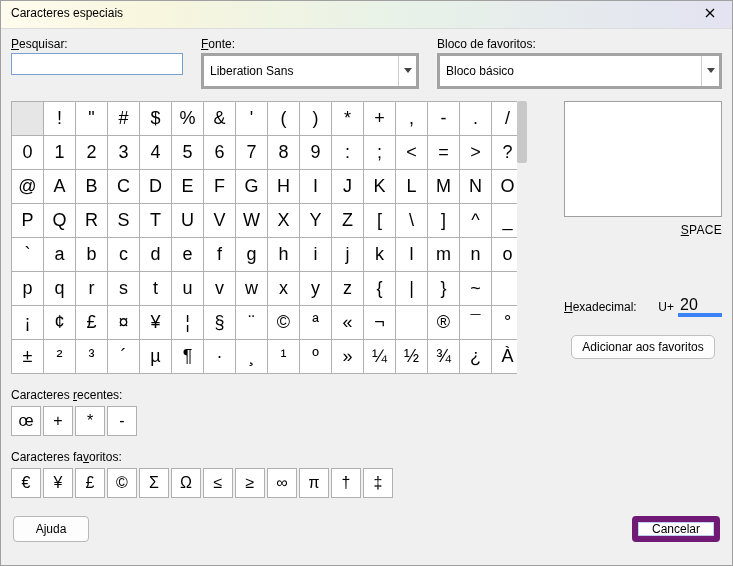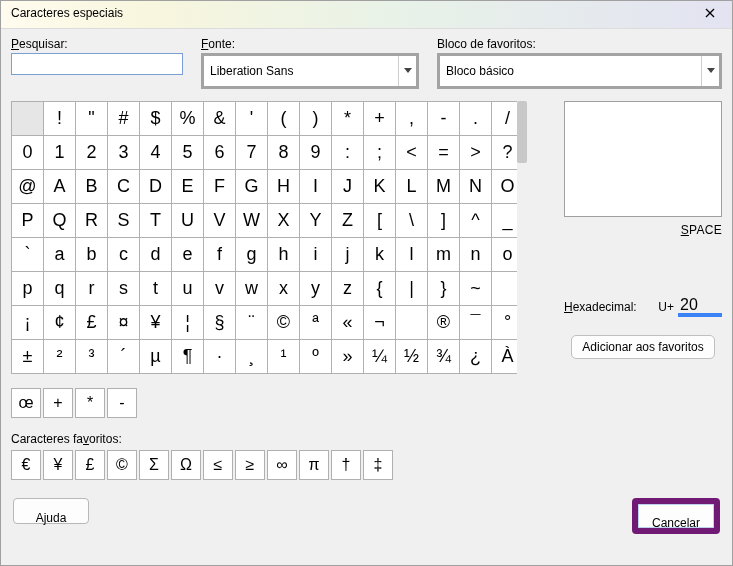--- a/index.html
+++ b/index.html
@@ -209,21 +209,21 @@
 
   .button-row {
     margin: 18px 2px 10px 2px;
     display: flex;
     gap: 6px;
   }
   .button-row .spacer { flex: 1; }
   .dlg-btn {
     height: 26px;
     min-width: 76px;
-    padding: 12px 14px;
+    padding: 0 14px;
     border: 1px solid #b8b8b8;
     background: #fdfdfd;
     border-radius: 4px;
     font-size: 12px;
     cursor: default;
   }
   .dlg-btn.default {
     border: 6px solid #701a75;
     box-shadow: 0 0 0 1px #bcd3ef inset;
   }
@@ -419,20 +419,21 @@
             <label><span class="ul">H</span>exadecimal:</label>
             <div class="code-prefix">U+</div>
             <input class="code-input" value="20" style="">
           </div>
         </div>
         <button class="fav-btn">Adicionar aos favoritos</button>
       </div>
     </div>
 
     <div class="mini-section">
+      <div class="sec-label">Caracteres <span class="ul">r</span>ecentes:</div>
       <div class="mini-grid" id="recent-grid">
           <div class="mini-cell">œ</div>
           <div class="mini-cell">+</div>
           <div class="mini-cell">*</div>
           <div class="mini-cell">-</div>
         </div>
     </div>
 
     <div class="mini-section">
       <div class="sec-label">Caracteres fa<span class="ul">v</span>oritos:</div>

